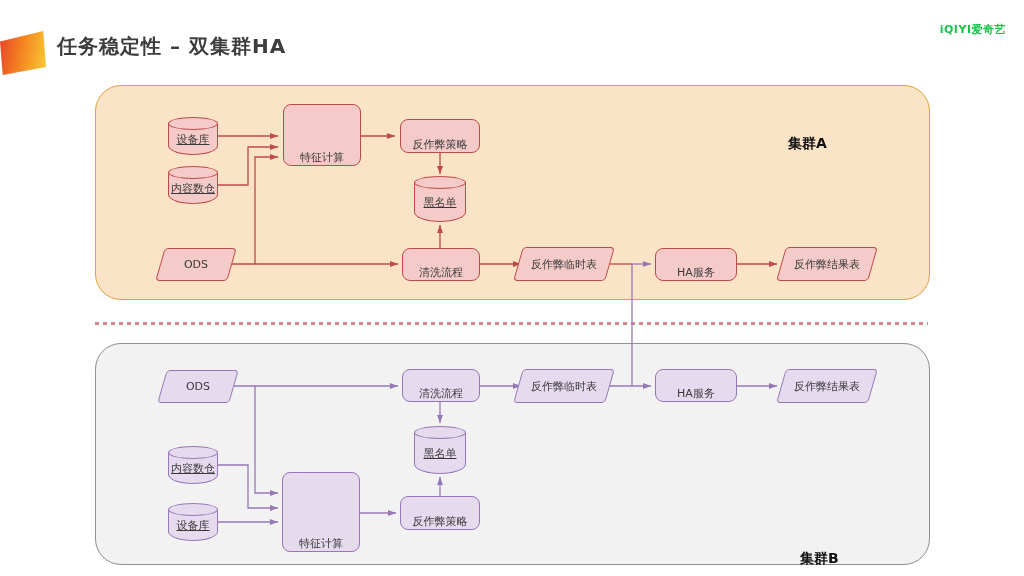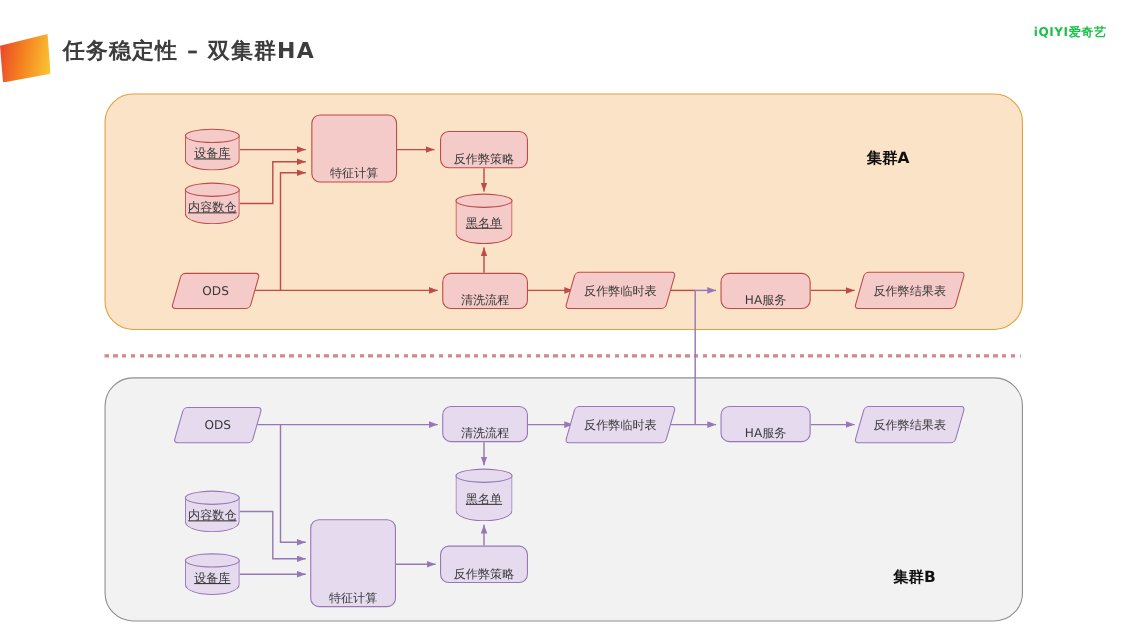--- a/index.html
+++ b/index.html
@@ -29,21 +29,21 @@
   .pix{position:absolute;display:block;}
   .pix1{left:0;top:4px;width:5px;height:5px;background:#F6C21B;}
   .pix2{left:6px;top:10px;width:4px;height:4px;background:#F19A1F;}
   .pix3{left:1px;top:13px;width:3px;height:3px;background:#F6C21B;}
   
   .cluster{position:absolute;border-radius:26px;box-sizing:border-box;z-index:0;}
   .cluster-a{left:95px;top:85px;width:835px;height:215px;background:#FBE3C7;border:1.5px solid #DFA23E;}
   .cluster-b{left:95px;top:343px;width:835px;height:222px;background:#F3F2F3;border:1.5px solid #8F8F8F;}
   .cluster-label{position:absolute;font-size:14px;font-weight:bold;color:#111;z-index:3;}
   .cluster-label-a{left:788px;top:119px;margin-top:16px;}
-  .cluster-label-b{left:800px;top:516px;margin-left:12px;}
+  .cluster-label-b{left:800px;top:550px;}
   .divider{
     position:absolute;left:95px;top:322px;width:833px;height:3px;z-index:0;
     background:repeating-linear-gradient(90deg,#D1898B 0 4px,transparent 4px 8px);
   }
   
   svg.wires{position:absolute;left:0;top:0;z-index:1;pointer-events:none;}
   
   .node{position:absolute;display:flex;align-items:center;justify-content:center;z-index:2;box-sizing:border-box;}
   .node .label{position:relative;z-index:3;font-size:11px;color:#3A3A3A;white-space:nowrap;}
   .a-node{--s:#BE4B48;--f:#F4CBC8;}

